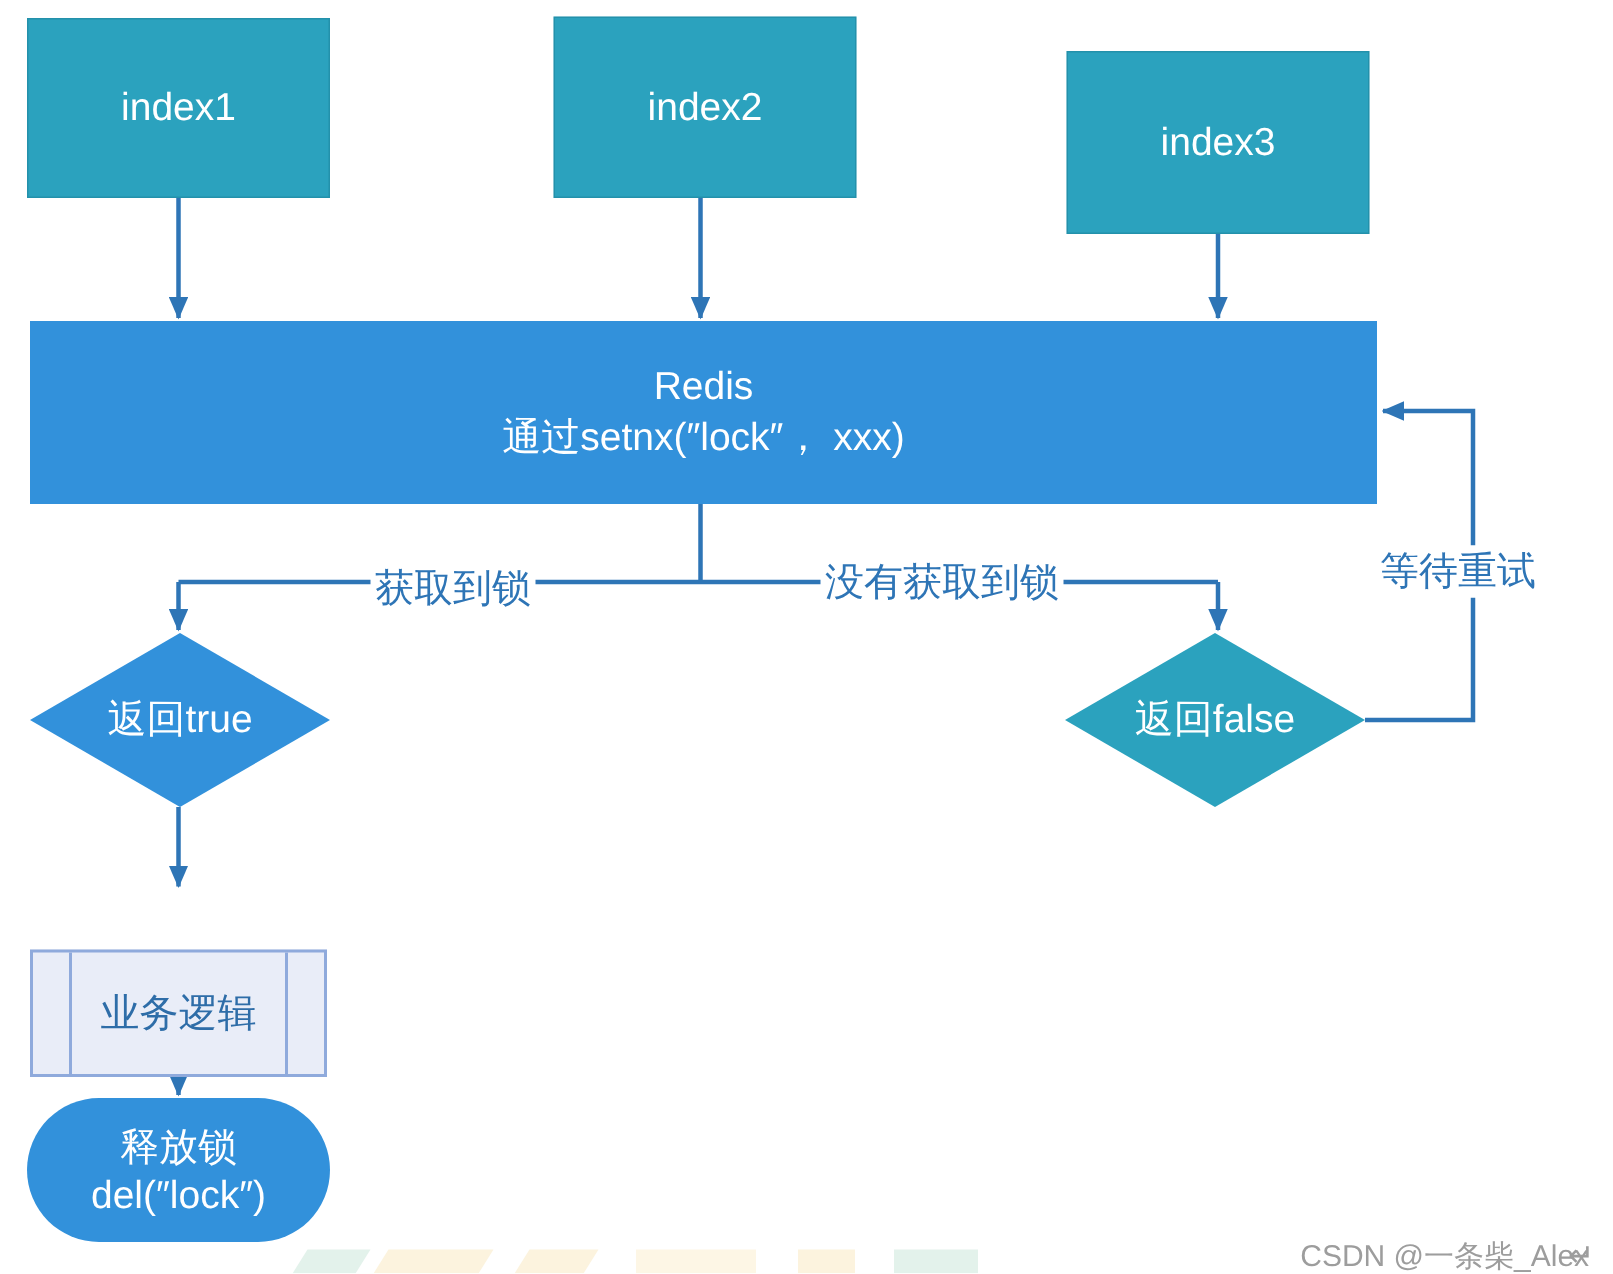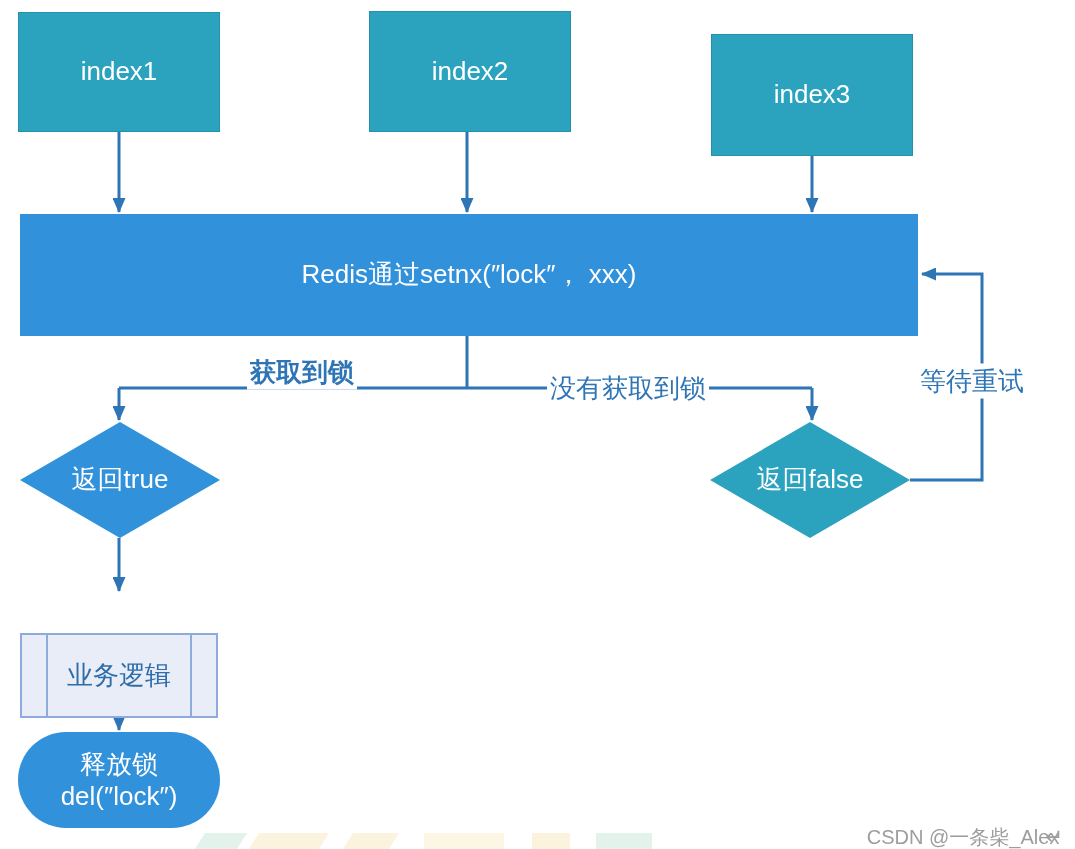--- a/index.html
+++ b/index.html
@@ -24,21 +24,21 @@
   .node{
     position:absolute;display:flex;align-items:center;justify-content:center;
     text-align:center;color:#fff;font-size:26px;line-height:1.3;
   }
   .rect-teal{background:var(--teal);border:1px solid rgba(0,70,90,0.18);}
   .node-index1{left:18px;top:12px;width:202px;height:120px;}
   .node-index2{left:369px;top:11px;width:202px;height:121px;}
   .node-index3{left:711px;top:10px;width:202px;height:122px;margin-top:24px;}
   .node-redis{
     left:20px;top:214px;width:898px;height:122px;background:var(--blue);
-    flex-direction:row;
+    flex-direction:column;
   }
   .diamond{
     clip-path:polygon(50% 0,100% 50%,50% 100%,0 50%);
     width:200px;height:116px;
   }
   .node-true{left:20px;top:422px;background:var(--blue);}
   .node-false{left:710px;top:422px;background:var(--teal);}
   .node-process{
     left:20px;top:593px;width:198px;height:85px;
     background:var(--process-fill);border:2px solid var(--process-border);
@@ -52,21 +52,21 @@
   .process-bar.right{right:24px;}
   .node-stadium{
     left:18px;top:732px;width:202px;height:96px;border-radius:48px;
     background:var(--blue);flex-direction:column;line-height:1.25;
   }
   .edge-label{
     position:absolute;transform:translate(-50%,-50%);
     background:#fff;color:var(--label-text);font-size:26px;
     padding:0 3px;white-space:nowrap;z-index:2;
   }
-  .lbl-acquired{left:302px;top:372px;font-weight:bold;}
+  .lbl-acquired{left:302px;top:392px;}
   .lbl-not-acquired{left:628px;top:388px;}
   .lbl-retry{left:972px;top:381px;}
   .watermark{
     position:absolute;top:812px;right:12px;color:var(--watermark-text);
     font-size:20px;white-space:nowrap;z-index:3;margin-top:12px;
   }
   .watermark .return-glyph{margin-left:-14px;font-size:21px;}
   .wm-shape{position:absolute;bottom:0;height:16px;}
   .wm-1{left:200px;width:42px;background:#E3F2EB;transform:skewX(-32deg);}
   .wm-2{left:254px;width:70px;background:#FCF3DE;transform:skewX(-32deg);}

